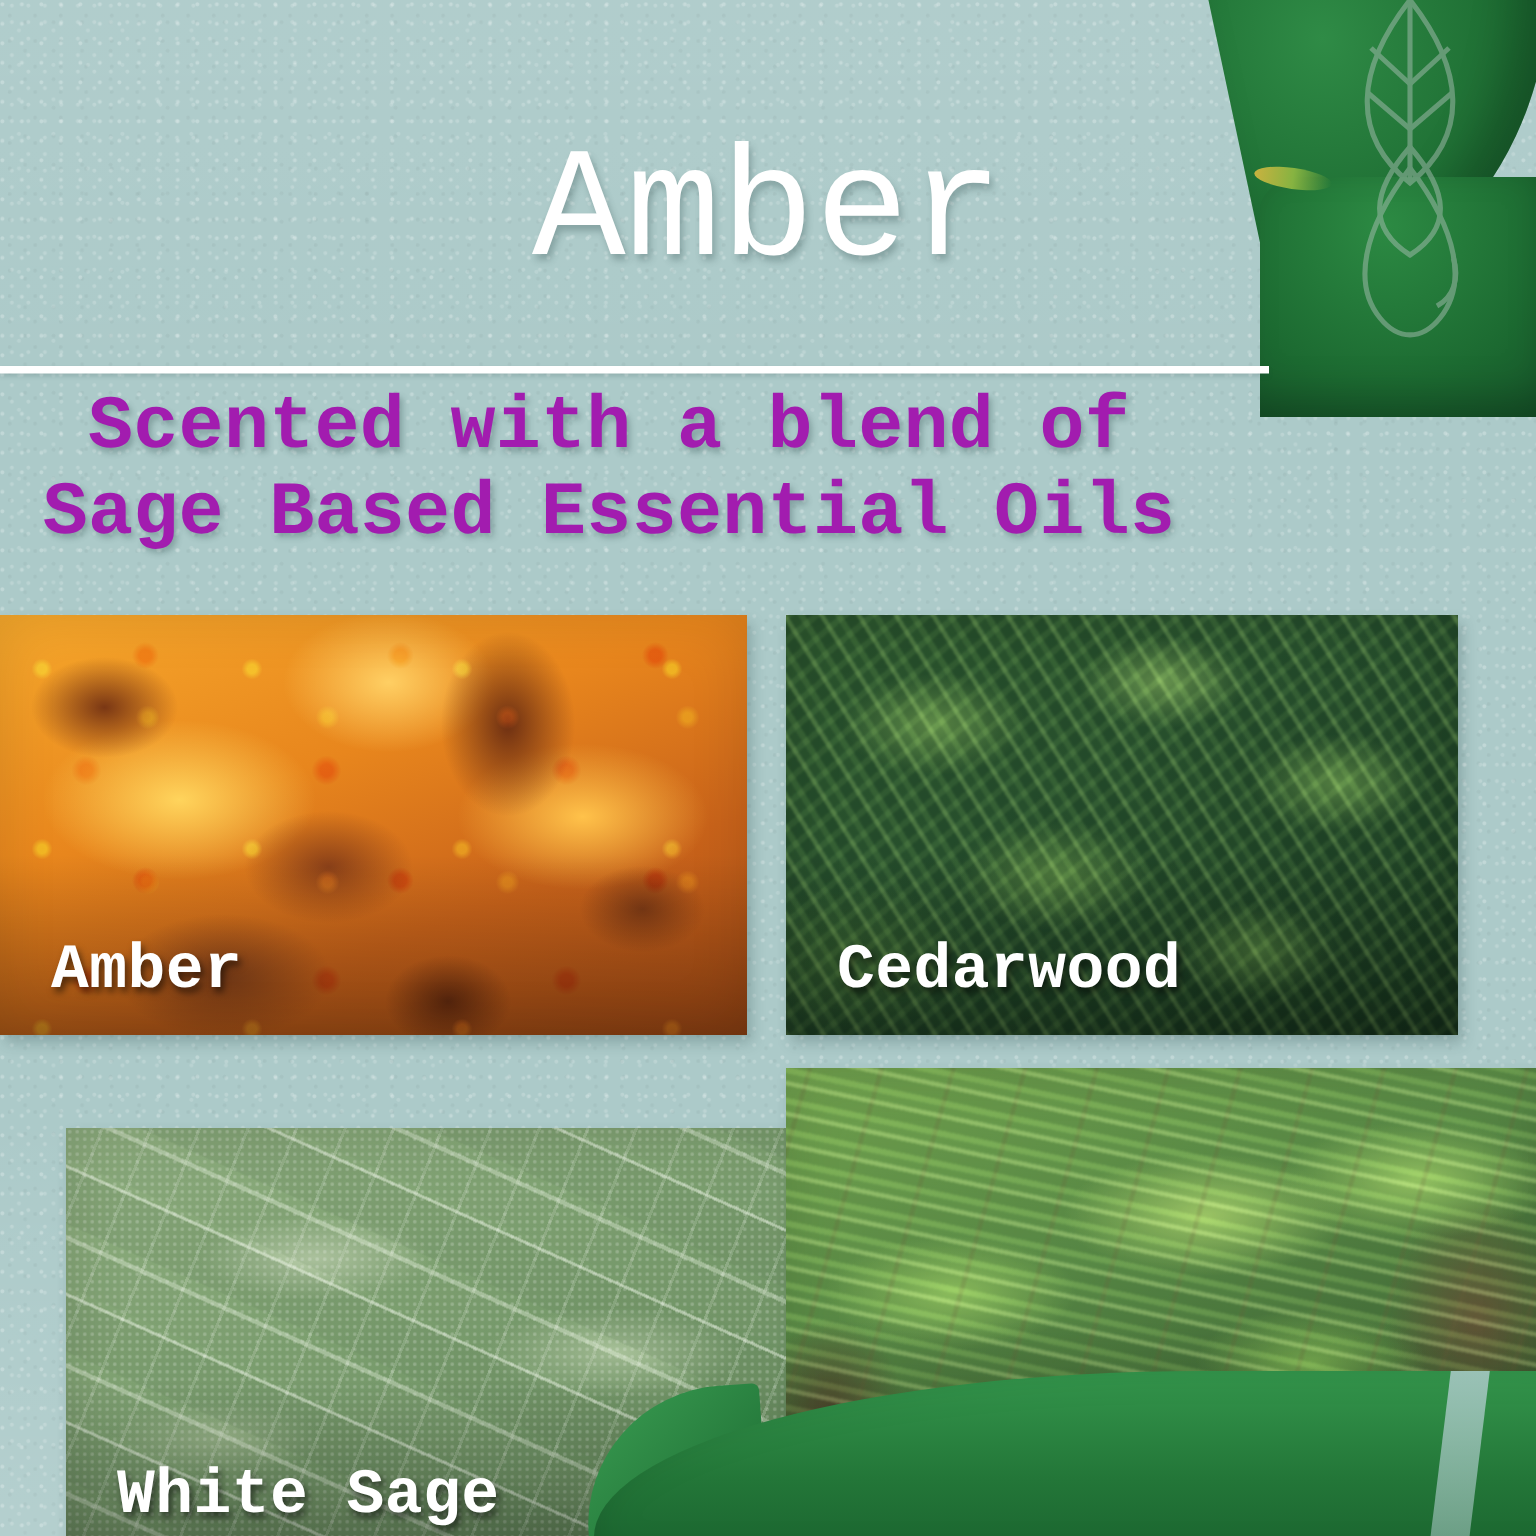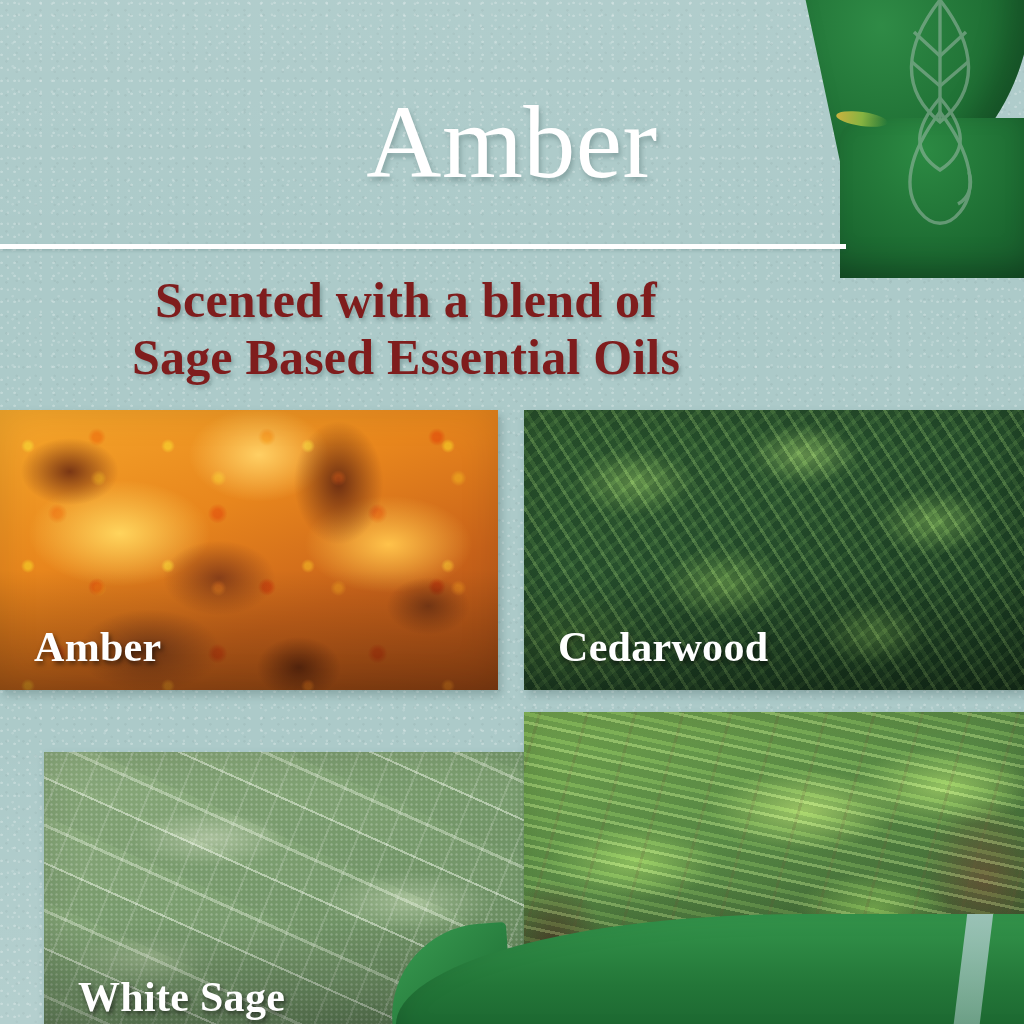--- a/index.html
+++ b/index.html
@@ -7,20 +7,21 @@
     width:1024px; height:1024px;
     font-family:"Liberation Serif", serif;
     overflow:hidden;
   }
 
   .poster {
     position:relative;
     width:1024px; height:1024px;
     background:#accac9;
     overflow:hidden;
+    font-family:Liberation Mono, monospace;
   }
 
   
   .paper-texture {
     position:absolute; inset:0;
     background-image:
       radial-gradient(circle at 12% 22%, rgba(255,255,255,.30) 0 1px, transparent 1.6px),
       radial-gradient(circle at 38% 61%, rgba(0,0,0,.045) 0 1px, transparent 1.6px),
       radial-gradient(circle at 72% 34%, rgba(255,255,255,.22) 0 1px, transparent 1.6px),
       radial-gradient(circle at 88% 78%, rgba(0,0,0,.04) 0 1px, transparent 1.6px),
@@ -55,23 +56,23 @@
   .divider {
     position:absolute;
     top:244px; left:0;
     width:846px; height:5px;
     background:#ffffff;
     box-shadow:0 2px 3px rgba(40,70,70,.18);
     z-index:6;
   }
   .subtitle {
     position:absolute;
-    top:272px; left:0; width:812px;
+    top:257px; left:0; width:812px;
     text-align:center;
-    color:#7f1d1d;
+    color:#a21caf;
     font-size:50px;
     line-height:1.14;
     font-weight:700;
     letter-spacing:.2px;
     text-shadow:2px 3px 4px rgba(40,70,70,.32);
     z-index:6;
   }
   .subtitle span { display:block; }
 
   
@@ -186,21 +187,21 @@
     z-index:3;
     white-space:nowrap;
   }
   .tile .scrim {
     position:absolute; left:0; right:0; bottom:0; height:120px;
     background:linear-gradient(180deg, rgba(0,0,0,0) 0%, rgba(0,0,0,.28) 100%);
     z-index:2;
   }
 
   #tile-amber     { left:0;     top:410px; width:498px; height:280px; }
-  #tile-cedarwood { left:524px; top:410px; width:500px; height:280px; }
+  #tile-cedarwood { left:524px; top:410px; width:448px; height:280px; }
   #tile-whitesage { left:0;     top:752px; width:553px; height:288px;margin-left:44px; }
   #tile-cypress   { left:524px; top:712px; width:500px; height:288px; }
 
   
   .ph-amber {
     background:
       radial-gradient(ellipse 70px 48px at 14% 22%, #7a3714 0%, rgba(122,55,20,0) 70%),
       radial-gradient(ellipse 78px 52px at 44% 60%, #8a4018 0%, rgba(138,64,24,0) 72%),
       radial-gradient(ellipse 64px 88px at 68% 26%, #6d2f12 0%, rgba(109,47,18,0) 70%),
       radial-gradient(ellipse 58px 40px at 86% 70%, #7d3a15 0%, rgba(125,58,21,0) 72%),

